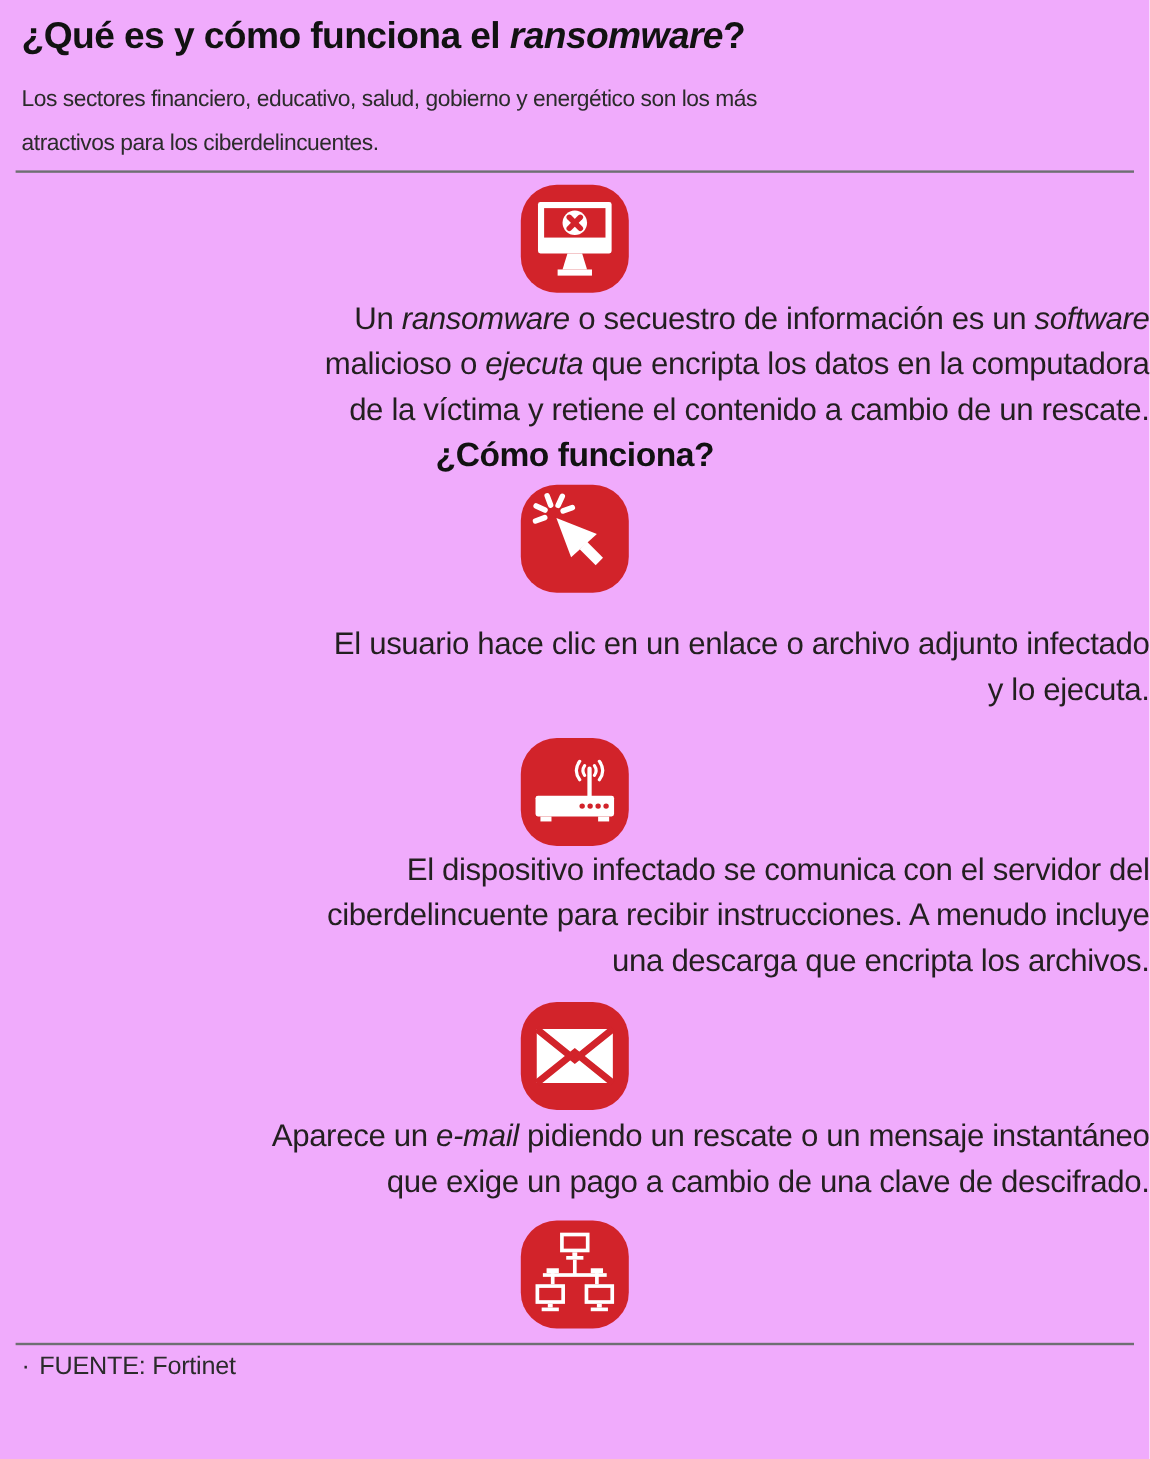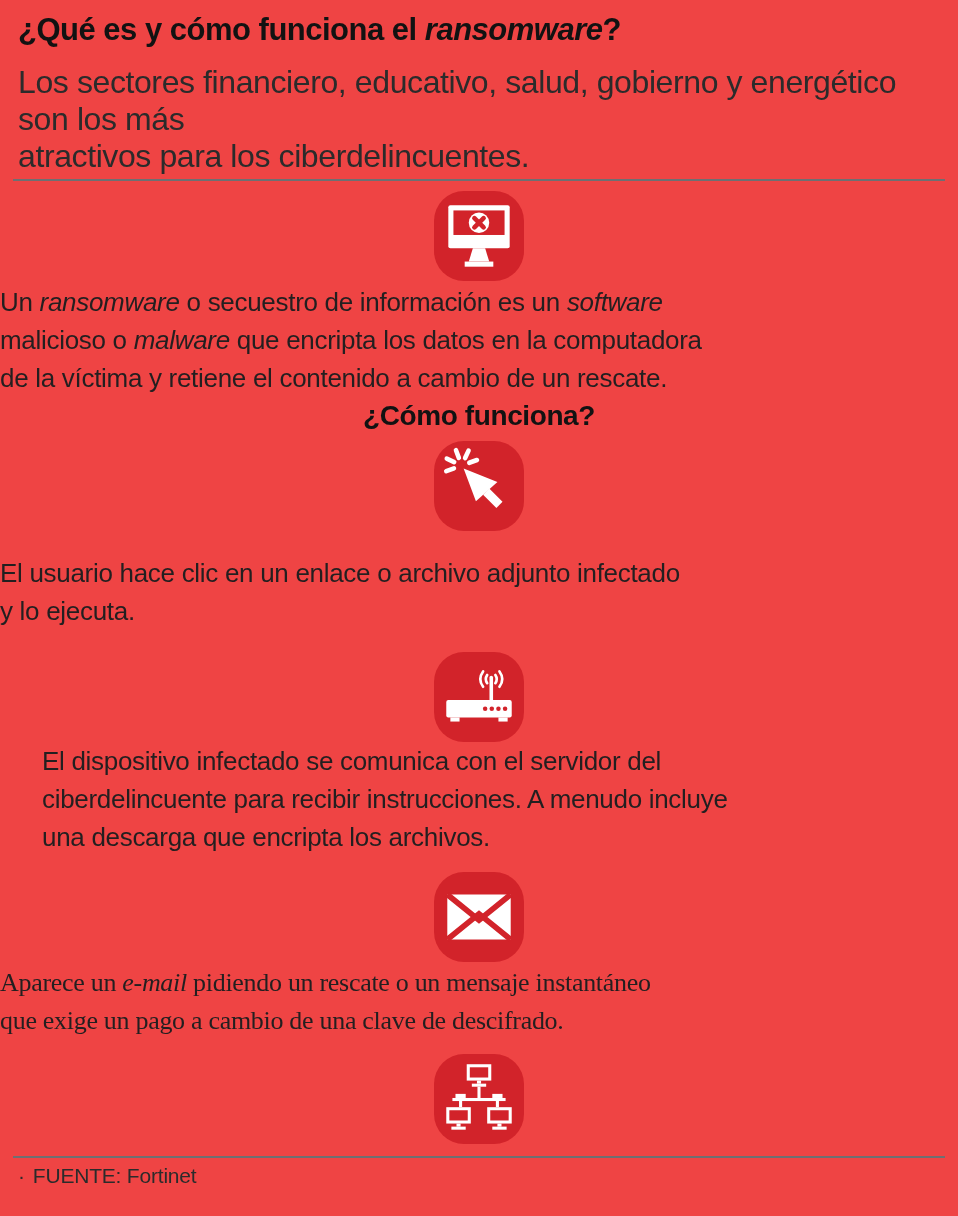--- a/index.html
+++ b/index.html
@@ -1,62 +1,62 @@
 <!DOCTYPE html>
 <html><head>
 <meta charset="utf-8">
 <style>
   html,body{margin:0;padding:0;background:#ffffff;}
   .page{
     position:relative;
     width:958px;height:1216px;
-    background:#ef4444;
+    background:#f0abfc;
     font-family:"Liberation Sans","DejaVu Sans",sans-serif;
     color:#231f20;
     overflow:hidden;
     box-sizing:border-box;
   }
   .title{
     margin:12px 18px 0;
     font-size:31px;line-height:36px;font-weight:700;
     letter-spacing:-0.5px;color:#121212;
   }
   .subtitle{
     margin:16px 18px 0;
-    font-size:32px;line-height:37px;letter-spacing:-0.4px;
+    font-size:19px;line-height:37px;letter-spacing:-0.4px;
     color:#2b2b2b;
   }
   .rule{border:none;border-top:2px solid #6e6f72;margin:4px 13px 0;}
   .rule.bottom{margin-top:12px;}
   .icon-badge{
     width:90px;height:90px;border-radius:30px;
     background:#d2232a;
     margin-left:auto;margin-right:auto;
     display:flex;align-items:center;justify-content:center;
   }
   .icon-badge svg{display:block;width:90px;height:90px;}
   .step-text{
-    text-align:left;
+    text-align:right;
     font-size:26px;line-height:38px;letter-spacing:-0.3px;
     color:#231f20;
   }
   .how-heading{
     text-align:center;
     font-size:28px;line-height:34px;font-weight:700;
     letter-spacing:-0.4px;color:#121212;
     margin-top:2px;
   }
   .m-icon1{margin-top:10px;}
   .m-para1{margin-top:2px;}
   .m-icon2{margin-top:8px;}
   .m-para2{margin-top:23px;}
   .m-icon3{margin-top:22px;}
   .m-para3{margin-top:0;margin-left:42px;}
   .m-icon4{margin-top:16px;}
-  .m-para4{margin-top:2px;font-family:Liberation Serif, serif;}
+  .m-para4{margin-top:2px;}
   .m-icon5{margin-top:14px;}
   .m-para5{margin-top:2px;}
   .source-line{
     margin:6px 18px 0;
     font-size:21px;line-height:24px;color:#2b2b2b;
     letter-spacing:-0.2px;
     display:flex;align-items:center;gap:8px;
   }
   .source-bullet{font-size:21px;}
 </style>
@@ -74,21 +74,21 @@
     <svg viewBox="0 0 88 88" aria-hidden="true">
       <rect x="14" y="14" width="60" height="42" rx="2" fill="#ffffff"></rect>
       <rect x="19" y="19" width="50" height="24" fill="#d2232a"></rect>
       <circle cx="44" cy="31" r="10" fill="#ffffff"></circle>
       <line x1="39.5" y1="26.5" x2="48.5" y2="35.5" stroke="#d2232a" stroke-width="4.5" stroke-linecap="round"></line>
       <line x1="48.5" y1="26.5" x2="39.5" y2="35.5" stroke="#d2232a" stroke-width="4.5" stroke-linecap="round"></line>
       <polygon points="38,56 50,56 54,69 34,69" fill="#ffffff"></polygon>
       <rect x="30" y="69" width="28" height="5" fill="#ffffff"></rect>
     </svg>
   </div>
-  <div class="step-text m-para1">Un <i>ransomware</i> o secuestro de información es un <i>software</i><br>malicioso o <i>malware</i> que encripta los datos en la computadora<br>de la víctima y retiene el contenido a cambio de un rescate.</div>
+  <div class="step-text m-para1">Un <i>ransomware</i> o secuestro de información es un <i>software</i><br>malicioso o <i>ejecuta</i> que encripta los datos en la computadora<br>de la víctima y retiene el contenido a cambio de un rescate.</div>
 
   <div class="how-heading">¿Cómo funciona?</div>
 
   <div class="icon-badge m-icon2">
     <svg viewBox="0 0 88 88" aria-hidden="true">
       <g stroke="#ffffff" stroke-width="4.5" stroke-linecap="round">
         <line x1="34.5" y1="21.3" x2="42" y2="18.6"></line>
         <line x1="30.4" y1="16.7" x2="33.8" y2="9.4"></line>
         <line x1="24.3" y1="16.5" x2="21.5" y2="9"></line>
         <line x1="19.7" y1="20.6" x2="12.5" y2="17.2"></line>

